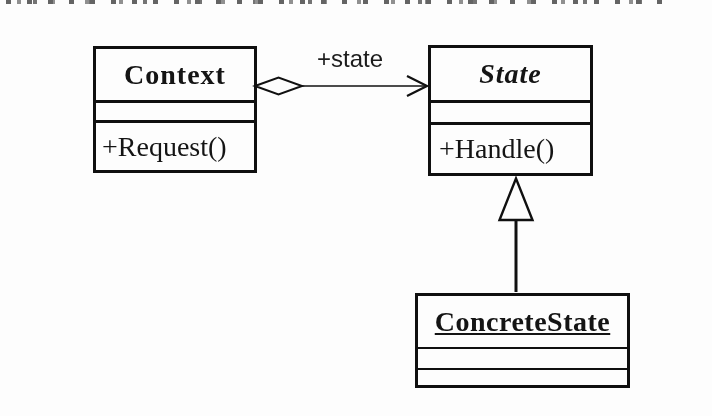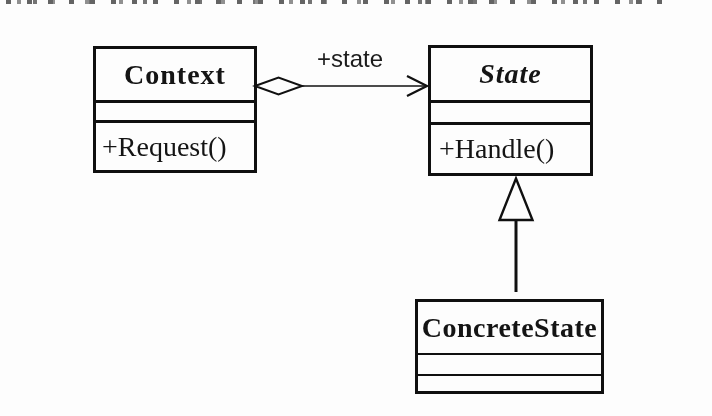--- a/index.html
+++ b/index.html
@@ -59,21 +59,21 @@
   
   .box-context { left: 93px; top: 46px; width: 164px; height: 127px; }
   .box-context .sec-title { height: 51px; }
   .box-context .sec-attrs { height: 17px; }
   
   .box-state { left: 428px; top: 45px; width: 165px; height: 131px; }
   .box-state .sec-title { height: 52px; font-style: italic; }
   .box-state .sec-attrs { height: 19px; }
   .box-state .sec-methods { padding-left: 8px; }
   
-  .box-concrete { left: 415px; top: 299px; width: 189px; height: 95px; }
+  .box-concrete { left: 415px; top: 293px; width: 215px; height: 95px; text-decoration: underline; }
   .box-concrete .sec-title { height: 51px; letter-spacing: 0.5px; }
   .box-concrete .sec-attrs { height: 19px; border-top-width: 2px; }
   .box-concrete .sec-methods { border-top-width: 2px; }
   .connector-layer {
     position: absolute;
     left: 0;
     top: 0;
     width: 712px;
     height: 416px;
     pointer-events: none;

